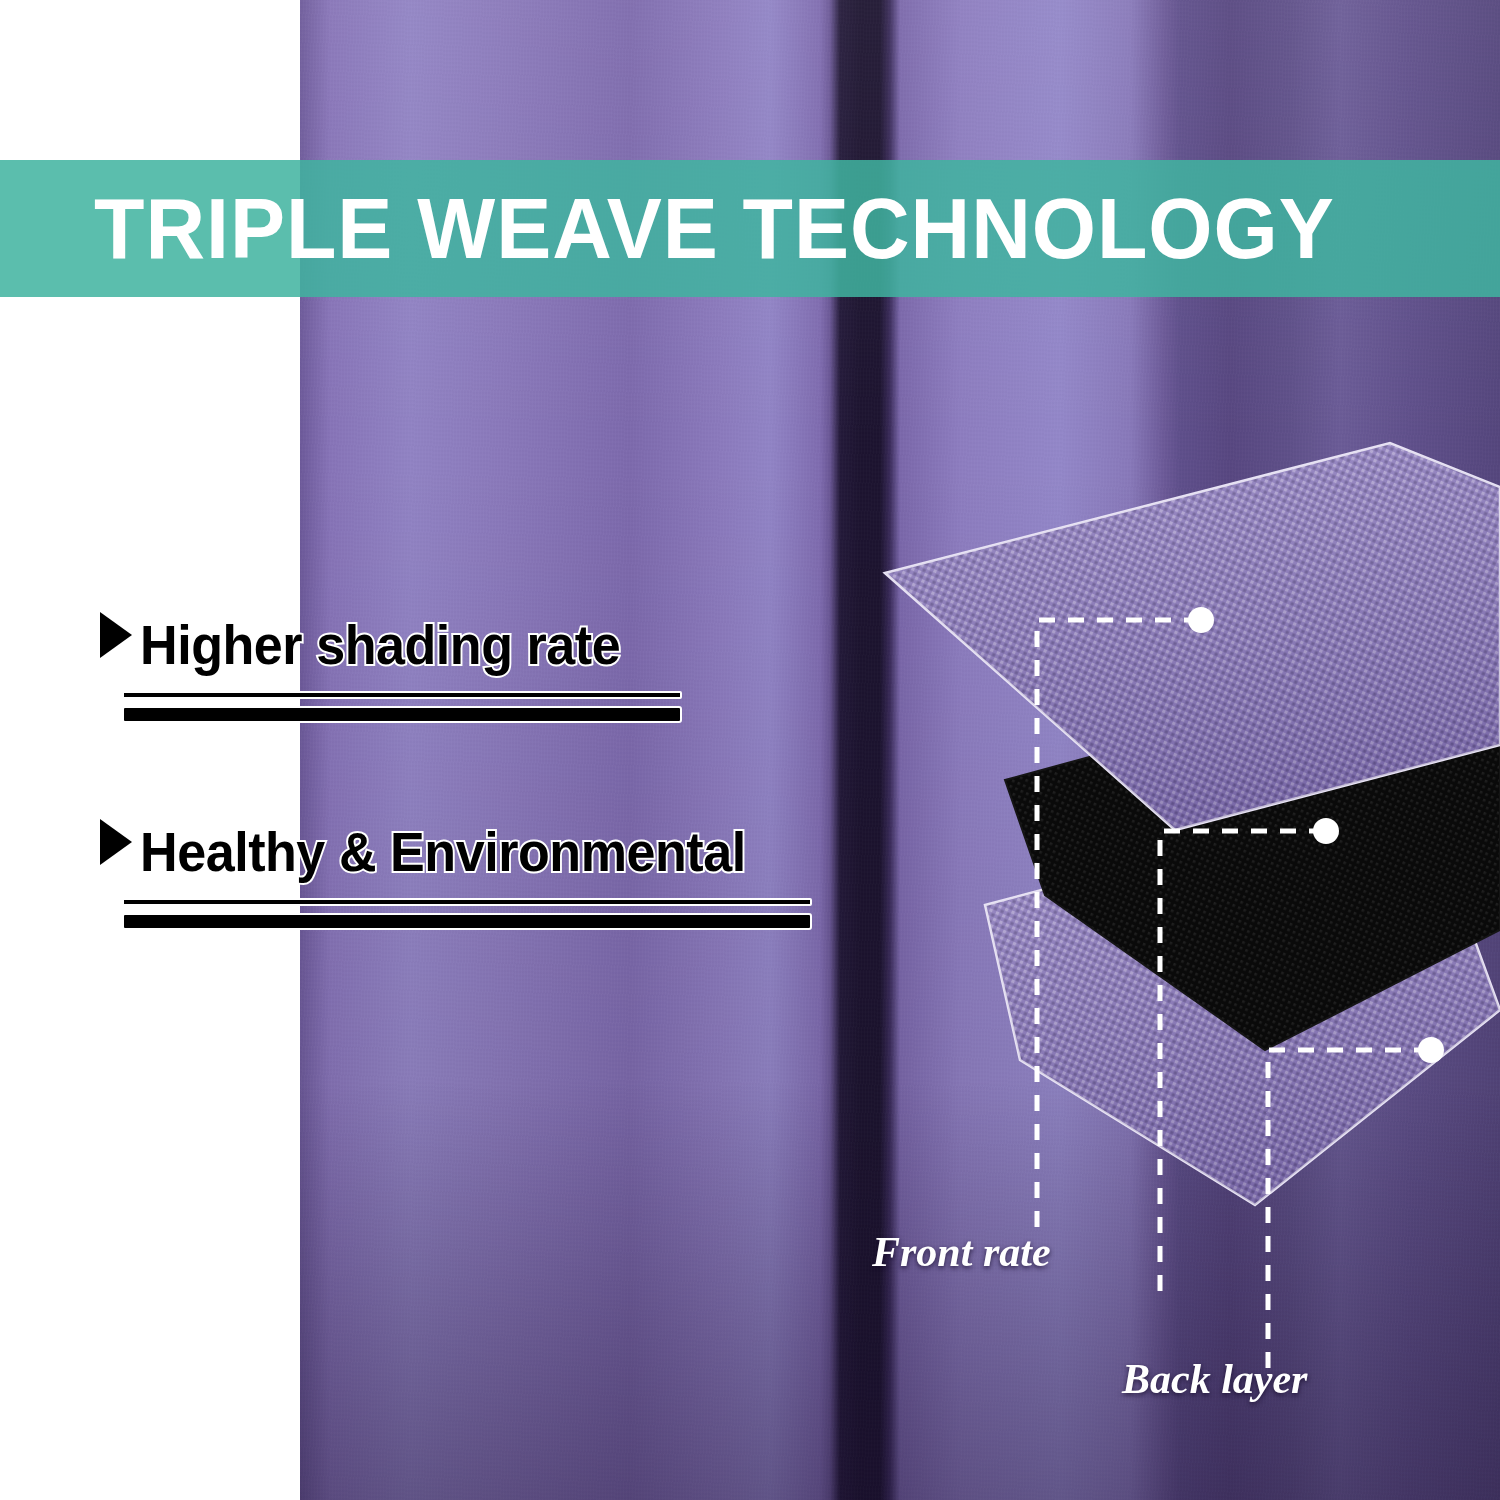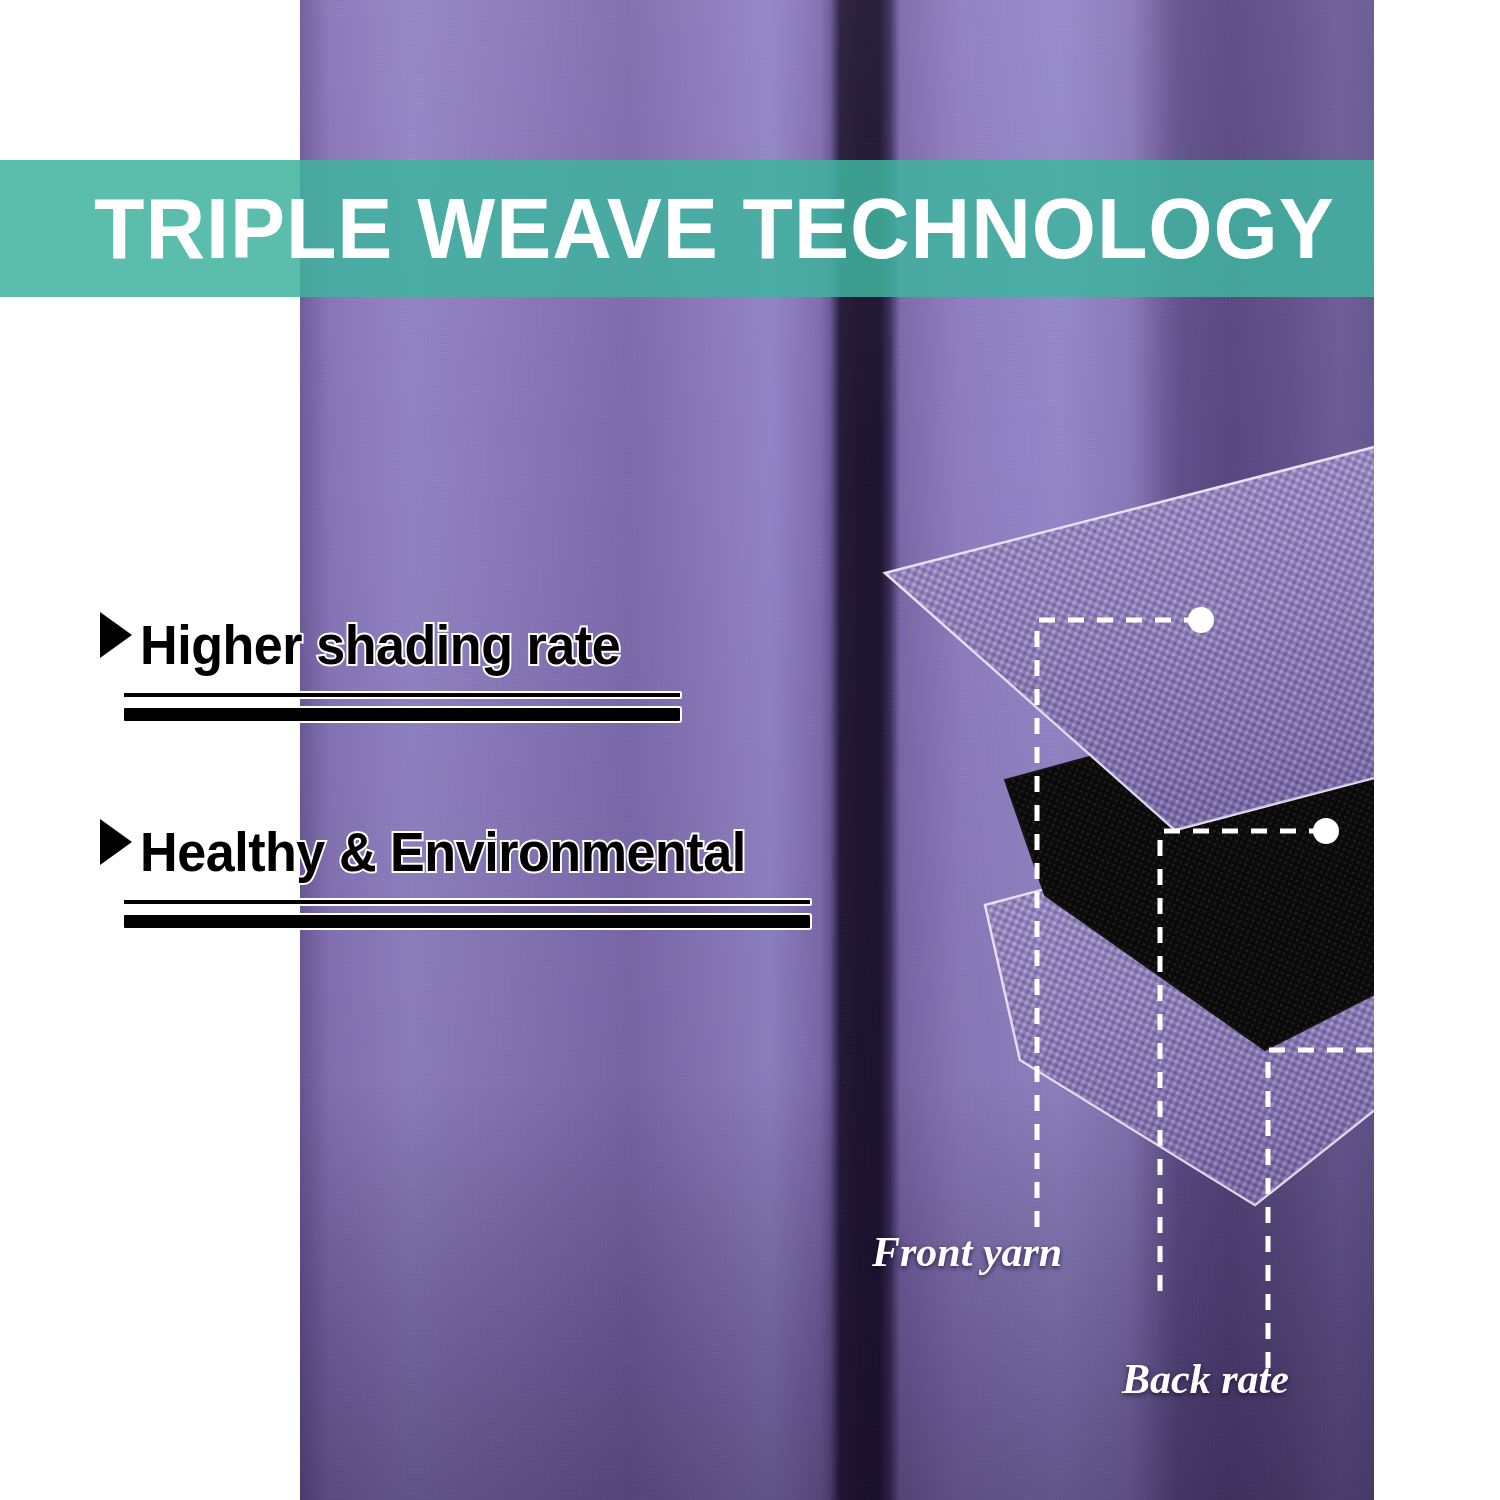--- a/index.html
+++ b/index.html
@@ -2,21 +2,21 @@
 <html><head>
 <meta charset="utf-8">
 <style>
   html, body {
     margin: 0;
     padding: 0;
     background: #ffffff;
   }
   #stage {
     position: relative;
-    width: 1374px;
+    width: 1500px;
     height: 1500px;
     overflow: hidden;
     background: #ffffff;
     font-family: "Liberation Sans", sans-serif;
   }
 
   
   .curtain {
     position: absolute;
     top: 0;
@@ -265,16 +265,16 @@
       </g>
       <circle cx="1326" cy="831" r="13" fill="#ffffff"></circle>
 
       <g stroke="#ffffff" stroke-width="5" stroke-dasharray="16 13" fill="none">
         <path d="M 1430 1050 L 1268 1050 L 1268 1368"></path>
       </g>
       <circle cx="1431" cy="1050" r="13" fill="#ffffff"></circle>
     </svg>
   </div>
 
-  <div class="layer-label lab-front">Front yarn</div>
-  <div class="layer-label lab-back">Back rate</div>
+  <div class="layer-label lab-front">Front rate</div>
+  <div class="layer-label lab-back">Back layer</div>
 
 </div>
 
 </body></html>

